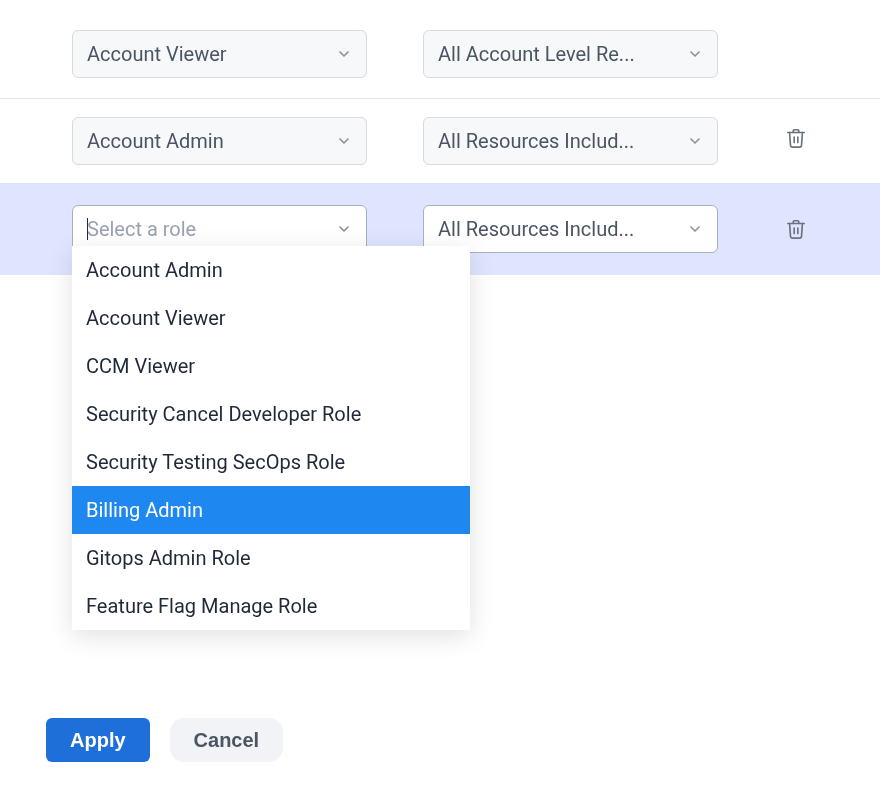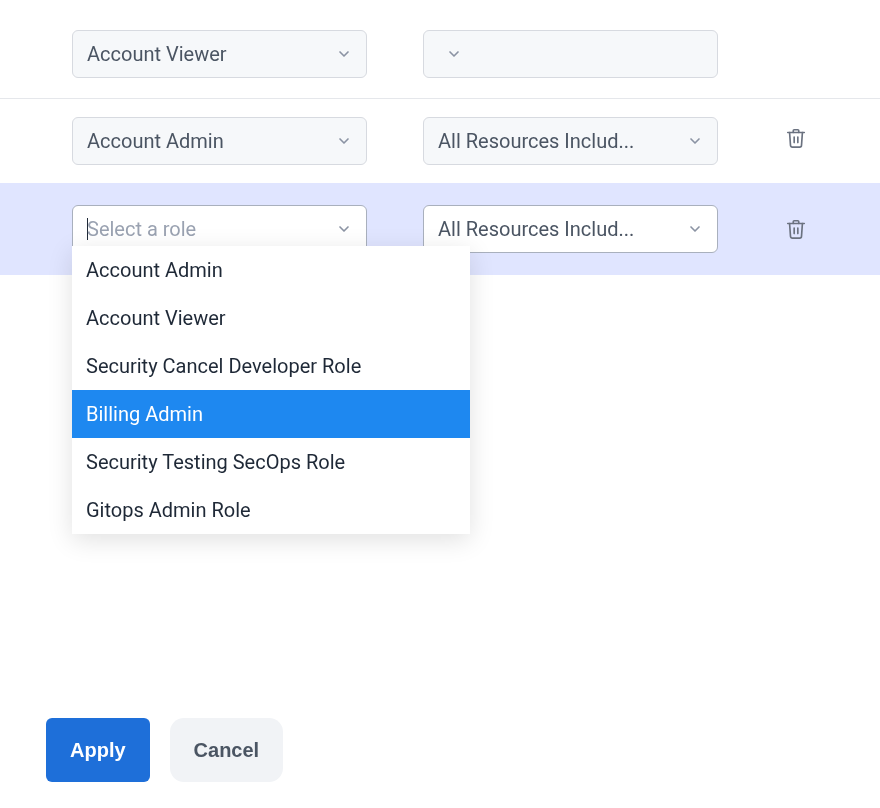--- a/index.html
+++ b/index.html
@@ -119,21 +119,21 @@
     position: absolute;
     left: 46px;
     top: 718px;
     display: flex;
     gap: 20px;
   }
   .btn {
     display: inline-flex;
     align-items: center;
     justify-content: center;
-    height: 64px;
+    height: 44px;
     padding: 0 24px;
     border-radius: 6px;
     font-size: 20px;
     font-weight: 700;
     cursor: pointer;
     border: none;
   }
   .btn-primary {
     background: #1e6fd9;
     color: #fff;
@@ -155,20 +155,21 @@
 <div class="row">
   <div class="select">
     <span class="text">Account Viewer</span>
     <span class="chevron">
       <svg width="16" height="16" viewBox="0 0 24 24" fill="none" stroke="#8b93a3" stroke-width="2.5" stroke-linecap="round" stroke-linejoin="round">
           <polyline points="6 9 12 15 18 9"></polyline>
         </svg>
     </span>
   </div>
   <div class="select">
+    <span class="text">All Account Level Re...</span>
     <span class="chevron">
       <svg width="16" height="16" viewBox="0 0 24 24" fill="none" stroke="#8b93a3" stroke-width="2.5" stroke-linecap="round" stroke-linejoin="round">
           <polyline points="6 9 12 15 18 9"></polyline>
         </svg>
     </span>
   </div>
 </div>
 
 <div class="row separator">
   <div class="select">
@@ -225,22 +226,24 @@
       <path d="M10 11v6"></path>
         <path d="M14 11v6"></path>
       <path d="M9 6V4a1 1 0 0 1 1-1h4a1 1 0 0 1 1 1v2"></path>
     </svg>
   </div>
 </div>
 
 <div class="dropdown" id="dropdown">
     <div class="dropdown-item">Account Admin</div>
     <div class="dropdown-item">Account Viewer</div>
+    <div class="dropdown-item">CCM Viewer</div>
     <div class="dropdown-item">Security Cancel Developer Role</div>
+    <div class="dropdown-item">Security Testing SecOps Role</div>
     <div class="dropdown-item highlighted">Billing Admin</div>
-    <div class="dropdown-item">Security Testing SecOps Role</div>
     <div class="dropdown-item">Gitops Admin Role</div>
+    <div class="dropdown-item">Feature Flag Manage Role</div>
   </div>
 
 <div class="footer">
   <button class="btn btn-primary">Apply</button>
   <button class="btn btn-secondary">Cancel</button>
 </div>
 
 </body></html>

